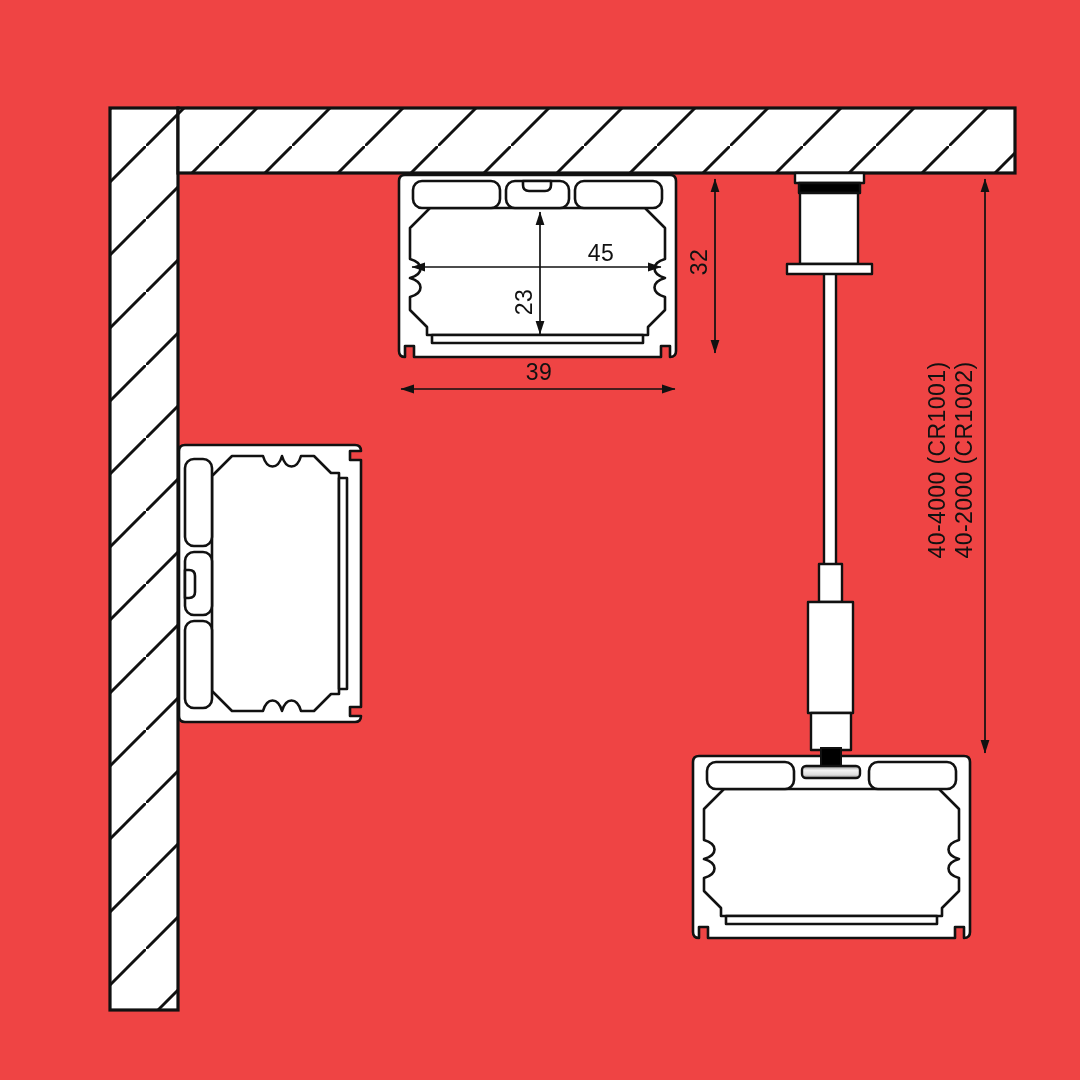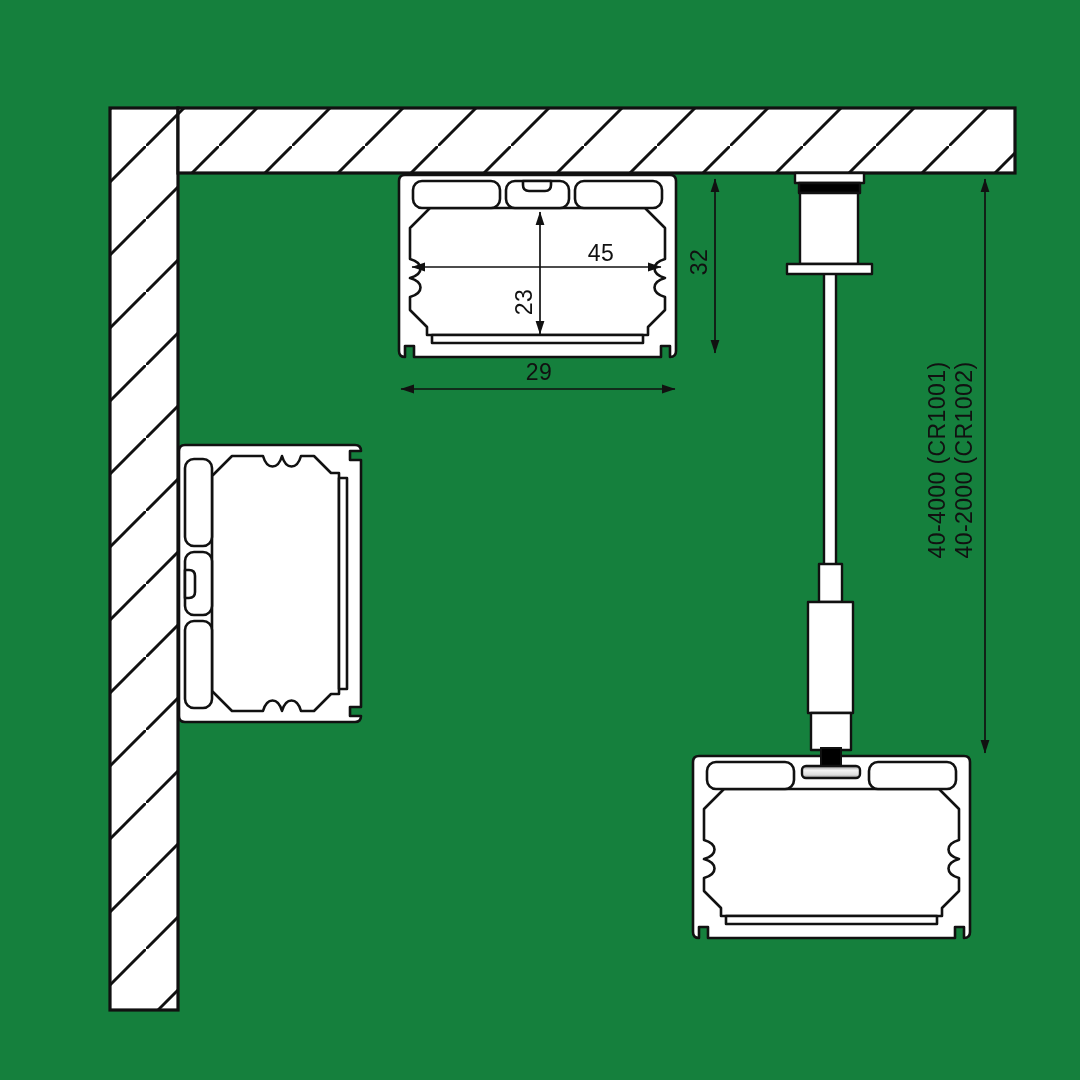--- a/index.html
+++ b/index.html
@@ -1,19 +1,19 @@
 <!DOCTYPE html>
 <html><head>
 <meta charset="utf-8">
 <style>
   html,body{margin:0;padding:0;background:#ffffff;}
   .canvas{
     position:relative;
     width:1080px;height:1080px;
-    background:#15803d;
+    background:#ef4444;
     font-family:"Liberation Sans", sans-serif;
     color:#111111;
     overflow:hidden;
   }
   .linework{position:absolute;left:0;top:0;}
   .dim-label{
     position:absolute;
     font-size:23px;
     letter-spacing:.5px;
     white-space:nowrap;
@@ -122,21 +122,21 @@
       <line x1="401" y1="389" x2="675" y2="389" marker-start="url(#arw)" marker-end="url(#arw)"></line>
       <line x1="715" y1="179" x2="715" y2="353" marker-start="url(#arw)" marker-end="url(#arw)"></line>
       <line x1="985" y1="179" x2="985" y2="753" marker-start="url(#arw)" marker-end="url(#arw)"></line>
     </g>
   </svg>
 
   <div class="dim-label" style="left:601px;top:253px;">45</div>
 
   <div class="dim-label rot" style="left:524px;top:302px;">23</div>
 
-  <div class="dim-label" style="left:539px;top:372px;">29</div>
+  <div class="dim-label" style="left:539px;top:372px;">39</div>
 
   <div class="dim-label rot" style="left:699px;top:262px;">32</div>
 
   <div class="susp-label" style="left:951px;top:460px;">
     <div>40-4000 (CR1001)</div>
     <div>40-2000 (CR1002)</div>
   </div>
 
 </div>
 

